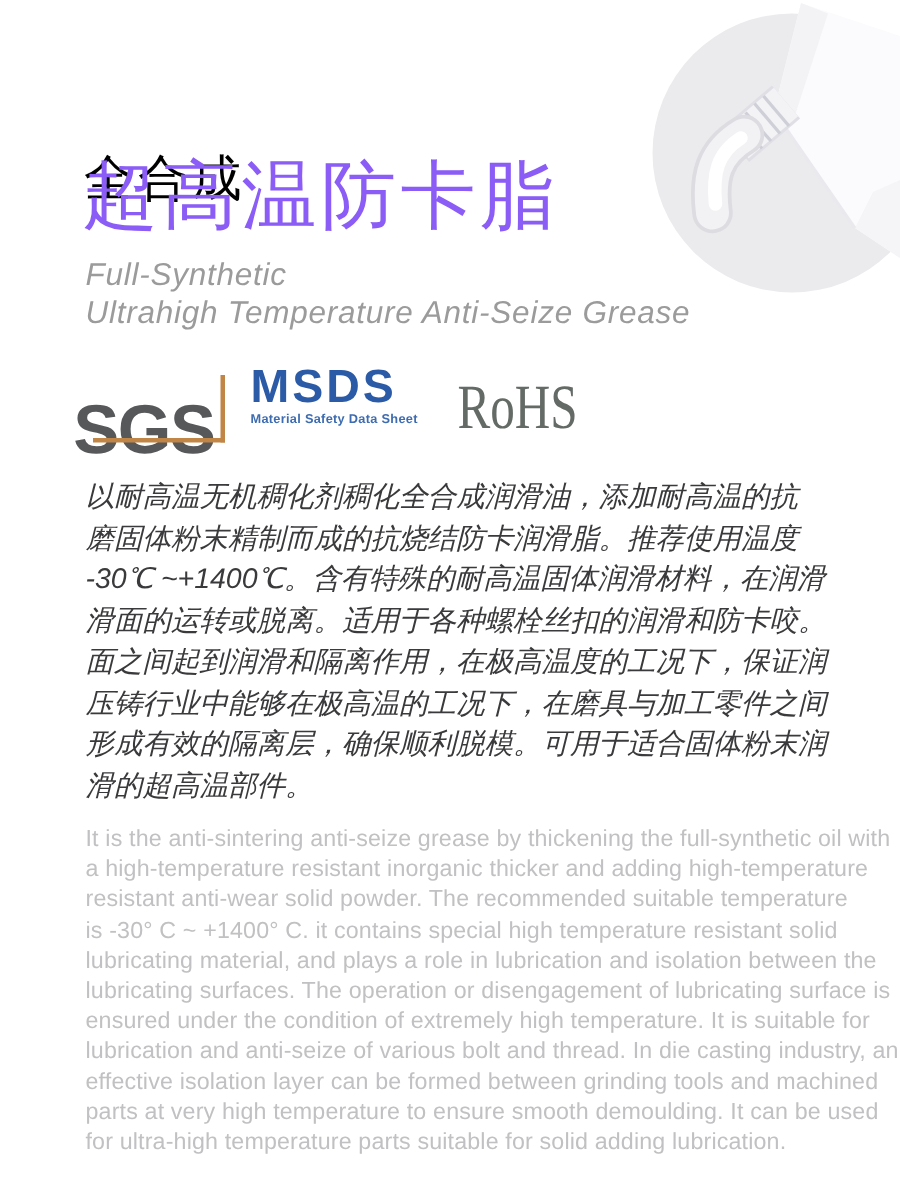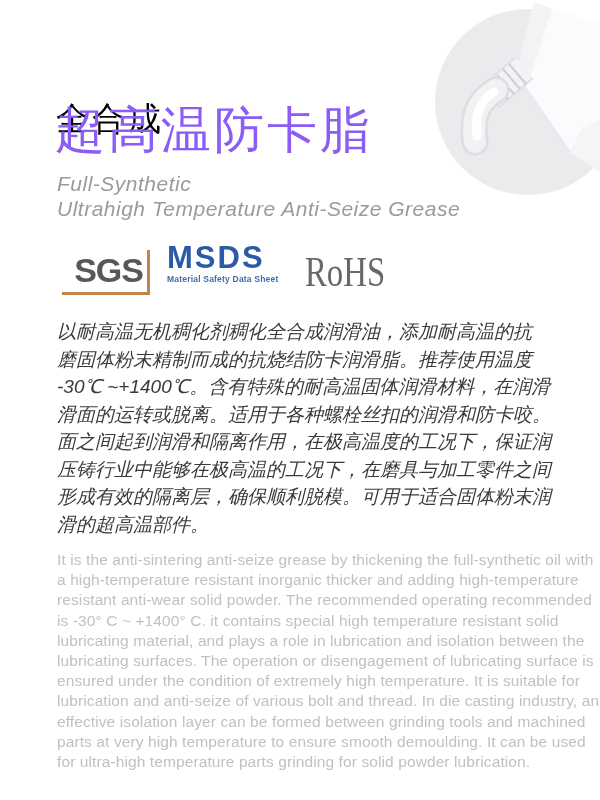--- a/index.html
+++ b/index.html
@@ -14,21 +14,21 @@
              font-weight:500;color:#000000;letter-spacing:3px;margin-top:48px;}
   .title-cn2{position:absolute;left:55px;top:102px;font-size:50px;line-height:56px;
              font-weight:400;color:#8b5cf6;letter-spacing:3px;}
   .subtitle{position:absolute;left:57px;color:#9b9b9b;font-style:italic;
             font-size:21px;line-height:24px;letter-spacing:0.5px;}
   .subtitle.l1{top:172px;}
   .subtitle.l2{top:197px;}
 
   
   .cert-sgs{position:absolute;left:62px;top:252px;width:88px;height:43px;}
-  .cert-sgs .sgs-text{position:absolute;right:7px;top:0;font-size:34px;line-height:36px;
+  .cert-sgs .sgs-text{position:absolute;right:7px;top:16px;font-size:46px;line-height:36px;
                       font-weight:700;color:#57585a;letter-spacing:-1px;}
   .cert-sgs .sgs-underline{position:absolute;left:0;bottom:0;width:100%;height:3px;background:#c18546;}
   .cert-sgs .sgs-vline{position:absolute;right:0;top:-2px;width:3px;height:45px;background:#c18546;}
 
   .cert-msds{position:absolute;left:167px;top:242px;width:126px;}
   .cert-msds .msds-text{font-size:31px;line-height:32px;font-weight:700;color:#2b5ba6;letter-spacing:2px;}
   .cert-msds .msds-sub{font-size:8.5px;line-height:10px;font-weight:700;color:#3e6cb0;letter-spacing:0.2px;}
 
   .cert-rohs{position:absolute;left:305px;top:250px;font-family:"Liberation Serif",serif;
              font-size:42px;line-height:44px;color:#646b66;transform:scaleX(0.78);transform-origin:left top;
@@ -95,24 +95,24 @@
       <div class="tline">滑面的运转或脱离。适用于各种螺栓丝扣的润滑和防卡咬。</div>
       <div class="tline">面之间起到润滑和隔离作用，在极高温度的工况下，保证润</div>
       <div class="tline">压铸行业中能够在极高温的工况下，在磨具与加工零件之间</div>
       <div class="tline">形成有效的隔离层，确保顺利脱模。可用于适合固体粉末润</div>
       <div class="tline">滑的超高温部件。</div>
     </div>
 
   <div class="desc-en">
       <div class="tline">It is the anti-sintering anti-seize grease by thickening the full-synthetic oil with</div>
       <div class="tline">a high-temperature resistant inorganic thicker and adding high-temperature</div>
-      <div class="tline">resistant anti-wear solid powder. The recommended operating recommended</div>
+      <div class="tline">resistant anti-wear solid powder. The recommended suitable temperature</div>
       <div class="tline">is -30° C ~ +1400° C. it contains special high temperature resistant solid</div>
       <div class="tline">lubricating material, and plays a role in lubrication and isolation between the</div>
       <div class="tline">lubricating surfaces. The operation or disengagement of lubricating surface is</div>
       <div class="tline">ensured under the condition of extremely high temperature. It is suitable for</div>
       <div class="tline">lubrication and anti-seize of various bolt and thread. In die casting industry, an</div>
       <div class="tline">effective isolation layer can be formed between grinding tools and machined</div>
       <div class="tline">parts at very high temperature to ensure smooth demoulding. It can be used</div>
-      <div class="tline">for ultra-high temperature parts grinding for solid powder lubrication.</div>
+      <div class="tline">for ultra-high temperature parts suitable for solid adding lubrication.</div>
     </div>
 
 </div>
 
 </body></html>

